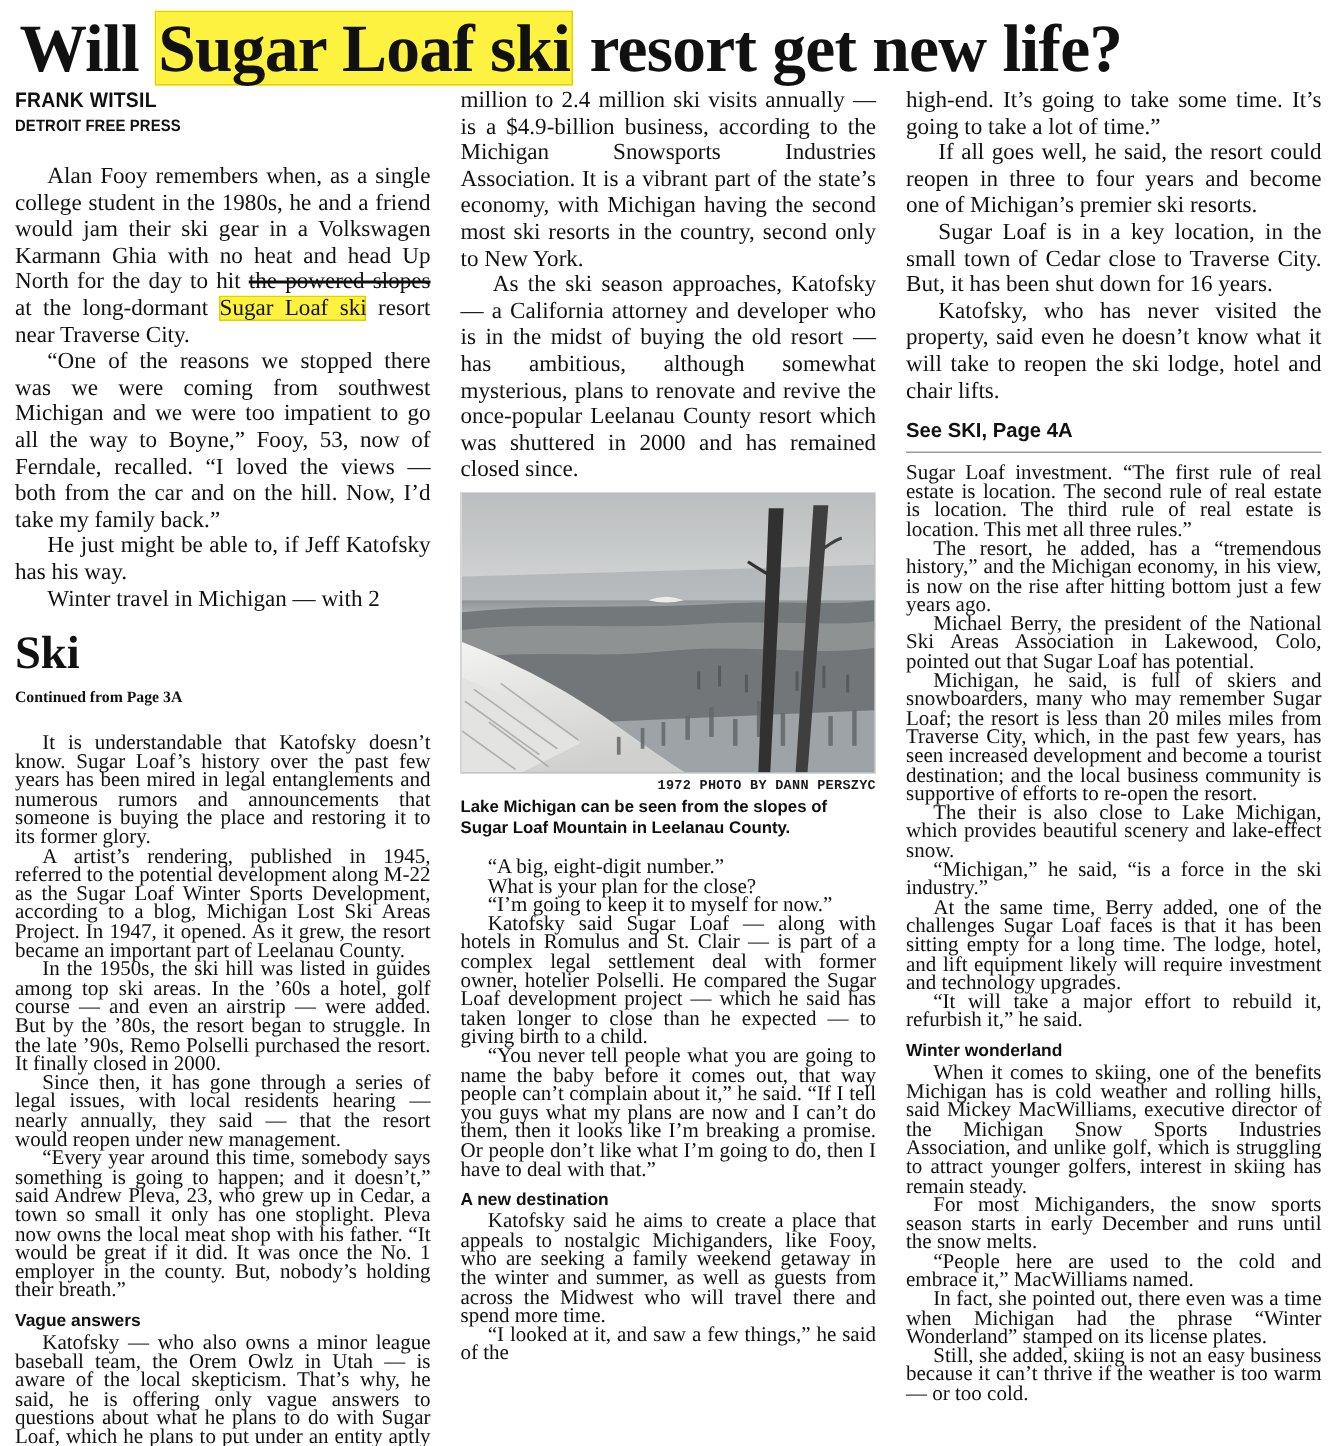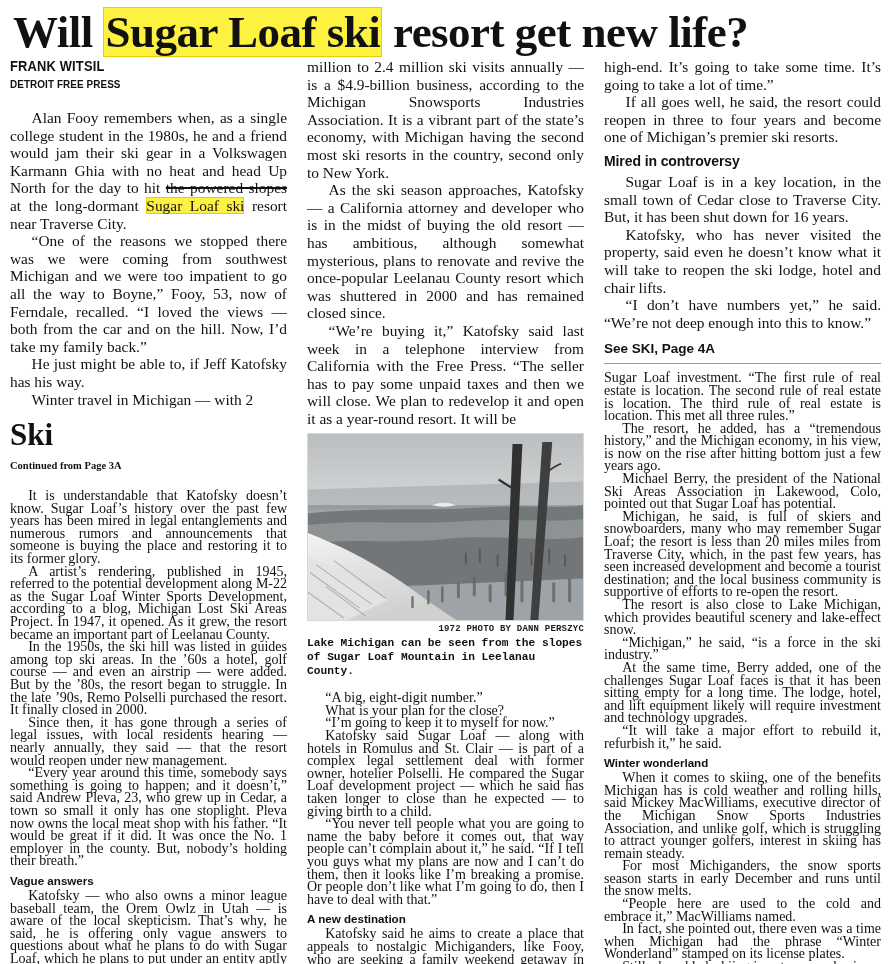--- a/index.html
+++ b/index.html
@@ -176,21 +176,21 @@
   .photo-credit {
     font-family: Liberation Mono, monospace;
     font-weight: 600;
     font-size: 9px;
     letter-spacing: 0.2px;
     text-align: right;
     margin-top: 3px;
     color: #1a1a1a;
   }
   .photo-caption {
-    font-family: Liberation Mono, monospace;
+    font-family: Liberation Sans, sans-serif;
     font-weight: 700;
     font-size: 11.2px;
     line-height: 13.6px;
     margin-top: 3px;
     color: #101010;
   }
   .after-photo-gap { height: 14px; }
 </style>
 </head>
 <body>
@@ -238,21 +238,20 @@
         <p>“I’m not disclosing that information.”</p>
         <p>How much did you plan to invest in the resort?</p>
       </div>
     </div>
 
     <div class="col">
 
       <div class="body-lg">
         <p class="noindent">million to 2.4 million ski visits annually — is a $4.9-billion business, according to the Michigan Snowsports Industries Association. It is a vibrant part of the state’s economy, with Michigan having the second most ski resorts in the country, second only to New York.</p>
         <p>As the ski season approaches, Katofsky — a California attorney and developer who is in the midst of buying the old resort — has ambitious, although somewhat mysterious, plans to renovate and revive the once-popular Leelanau County resort which was shuttered in 2000 and has remained closed since.</p>
-        <p>“We’re buying it,” Katofsky said last week in a telephone interview from California with the Free Press. “The seller has to pay some unpaid taxes and then we will close. We plan to redevelop it and open it as a year-round resort. It will be</p>
       </div>
 
       <div class="photo-block">
         <div class="photo">
           <svg viewBox="0 0 277 188" preserveAspectRatio="none" aria-hidden="true">
             <defs>
               <linearGradient id="sky" x1="0" y1="0" x2="0" y2="1">
                 <stop offset="0%" stop-color="#b9bcbe"></stop>
                 <stop offset="100%" stop-color="#d6d8d9"></stop>
               </linearGradient>
@@ -321,47 +320,46 @@
         <p>What is your plan for the close?</p>
         <p>“I’m going to keep it to myself for now.”</p>
         <p>Katofsky said Sugar Loaf — along with hotels in Romulus and St. Clair — is part of a complex legal settlement deal with former owner, hotelier Polselli. He compared the Sugar Loaf development project — which he said has taken longer to close than he expected — to giving birth to a child.</p>
         <p>“You never tell people what you are going to name the baby before it comes out, that way people can’t complain about it,” he said. “If I tell you guys what my plans are now and I can’t do them, then it looks like I’m breaking a promise. Or people don’t like what I’m going to do, then I have to deal with that.”</p>
       </div>
 
       <div class="subhead-sm">A new destination</div>
 
       <div class="body-sm">
         <p>Katofsky said he aims to create a place that appeals to nostalgic Michiganders, like Fooy, who are seeking a family weekend getaway in the winter and summer, as well as guests from across the Midwest who will travel there and spend more time.</p>
+        <p>“I looked at it, and saw a few things,” he said of the</p>
       </div>
     </div>
 
     <div class="col">
 
       <div class="body-lg">
         <p class="noindent">high-end. It’s going to take some time. It’s going to take a lot of time.”</p>
         <p>If all goes well, he said, the resort could reopen in three to four years and become one of Michigan’s premier ski resorts.</p>
       </div>
 
-      <div class="subhead">Mired in controversy</div>
 
       <div class="body-lg">
         <p>Sugar Loaf is in a key location, in the small town of Cedar close to Traverse City. But, it has been shut down for 16 years.</p>
         <p>Katofsky, who has never visited the property, said even he doesn’t know what it will take to reopen the ski lodge, hotel and chair lifts.</p>
-        <p>“I don’t have numbers yet,” he said. “We’re not deep enough into this to know.”</p>
       </div>
 
       <div class="see-line">See SKI, Page 4A</div>
       <hr class="hr-thin">
 
       <div class="body-sm">
         <p class="noindent">Sugar Loaf investment. “The first rule of real estate is location. The second rule of real estate is location. The third rule of real estate is location. This met all three rules.”</p>
         <p>The resort, he added, has a “tremendous history,” and the Michigan economy, in his view, is now on the rise after hitting bottom just a few years ago.</p>
         <p>Michael Berry, the president of the National Ski Areas Association in Lakewood, Colo, pointed out that Sugar Loaf has potential.</p>
         <p>Michigan, he said, is full of skiers and snowboarders, many who may remember Sugar Loaf; the resort is less than 20 miles miles from Traverse City, which, in the past few years, has seen increased development and become a tourist destination; and the local business community is supportive of efforts to re-open the resort.</p>
-        <p>The resort is also close to Lake Michigan, which provides beautiful scenery and lake-effect snow.</p>
+        <p>The their is also close to Lake Michigan, which provides beautiful scenery and lake-effect snow.</p>
         <p>“Michigan,” he said, “is a force in the ski industry.”</p>
         <p>At the same time, Berry added, one of the challenges Sugar Loaf faces is that it has been sitting empty for a long time. The lodge, hotel, and lift equipment likely will require investment and technology upgrades.</p>
         <p>“It will take a major effort to rebuild it, refurbish it,” he said.</p>
       </div>
 
       <div class="subhead-sm">Winter wonderland</div>
 
       <div class="body-sm">
         <p>When it comes to skiing, one of the benefits Michigan has is cold weather and rolling hills, said Mickey MacWilliams, executive director of the Michigan Snow Sports Industries Association, and unlike golf, which is struggling to attract younger golfers, interest in skiing has remain steady.</p>
         <p>For most Michiganders, the snow sports season starts in early December and runs until the snow melts.</p>

